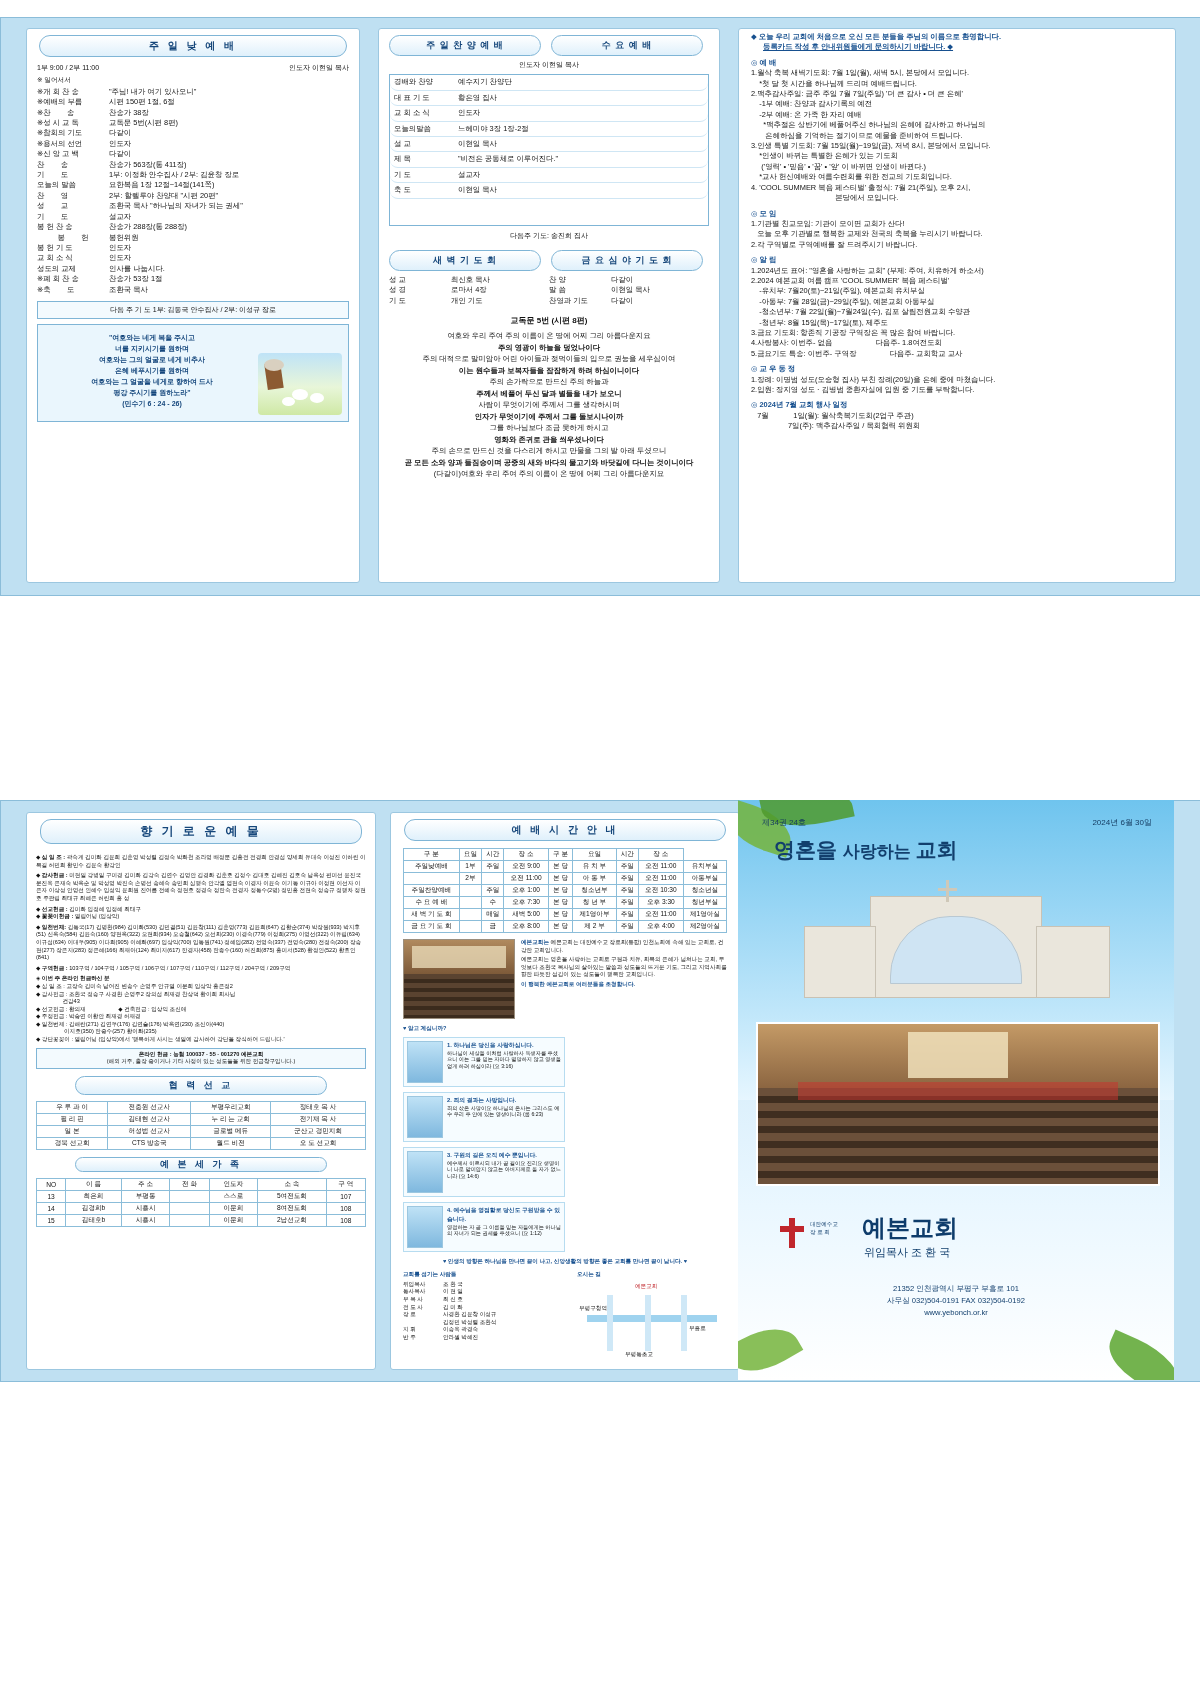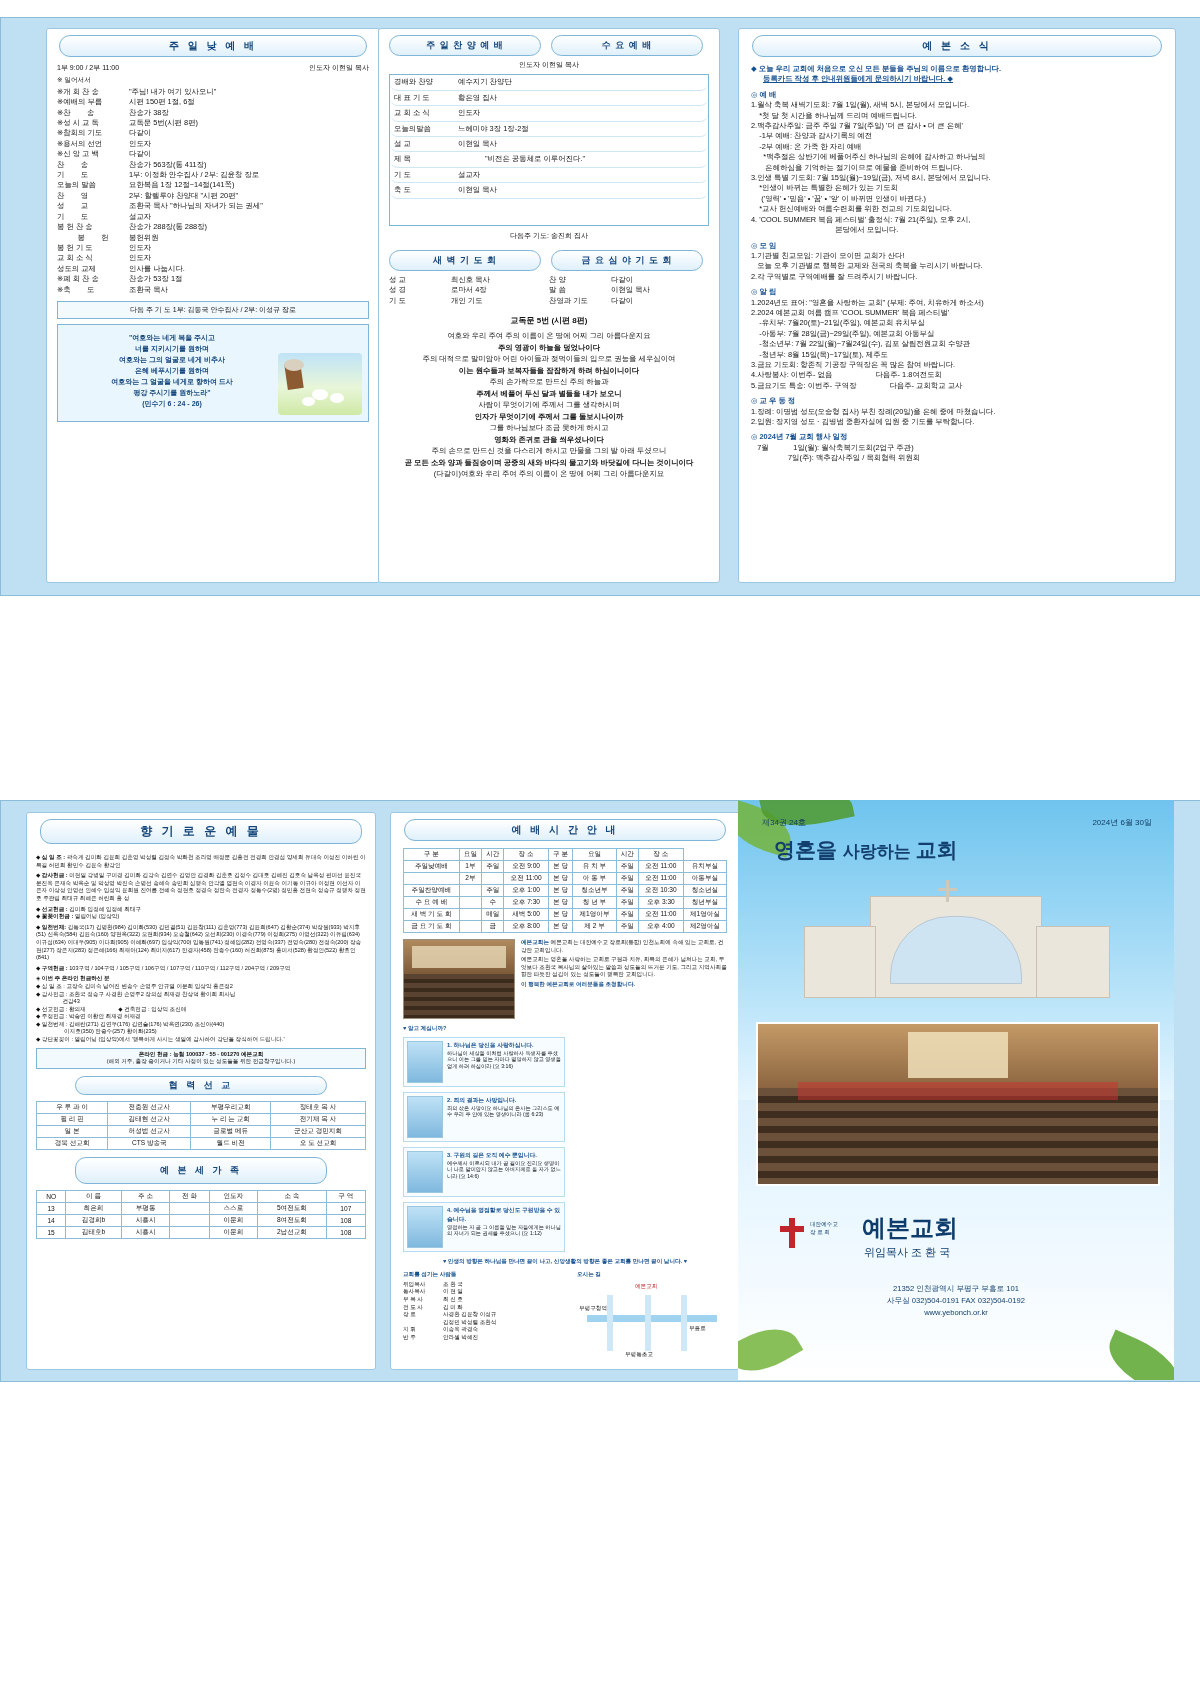--- a/index.html
+++ b/index.html
@@ -38,21 +38,21 @@
   .leaf{position:absolute;background:#74b43c;border-radius:0 70% 0 70%;opacity:.85;}
   .ul{text-decoration:underline;}
 </style>
 </head>
 <body>
 
 <div class="page">
 
   <div class="sheet" style="left:0;top:17px;width:1200px;height:577px;"></div>
 
-  <div class="panel" style="left:26px;top:28px;width:332px;height:553px;margin-left:20px;">
+  <div class="panel" style="left:26px;top:28px;width:332px;height:553px;">
     <div class="ttl" style="width:306px;font-size:10px;padding:3px 0;">주 일 낮 예 배</div>
 
     <div class="blk" style="padding:2px 10px 0 10px;">
       <div class="row" style="justify-content:space-between;font-size:7px;">
         <span>1부 9:00 / 2부 11:00</span>
         <span>인도자   이현일 목사</span>
       </div>
       <div style="font-size:6.6px;margin-top:2px;">※ 일어서서</div>
       <div id="sundayItems" style="margin-top:1px;">
           <div class="row">
@@ -187,21 +187,21 @@
             <span style="flex: 1 1 0%;">인도자</span>
           </div>
           <div class="row blk" style="border-bottom: 1px solid rgb(207, 230, 244); padding: 2px 4px;">
             <span style="width: 64px;">오늘의말씀</span>
             <span style="flex: 1 1 0%;">느헤미야 3장 1장-2절</span>
           </div>
           <div class="row blk" style="border-bottom: 1px solid rgb(207, 230, 244); padding: 2px 4px;">
             <span style="width: 64px;">설        교</span>
             <span style="flex: 1 1 0%;">이현일 목사</span>
           </div>
-          <div class="row blk" style="border-bottom: 1px solid rgb(207, 230, 244); padding: 2px 4px; gap: 27px;">
+          <div class="row blk" style="border-bottom: 1px solid rgb(207, 230, 244); padding: 2px 4px;">
             <span style="width: 64px;">제        목</span>
             <span style="flex: 1 1 0%;">"비전은 공동체로 이루어진다."</span>
           </div>
           <div class="row blk" style="border-bottom: 1px solid rgb(207, 230, 244); padding: 2px 4px;">
             <span style="width: 64px;">기        도</span>
             <span style="flex: 1 1 0%;">설교자</span>
           </div>
           <div class="row blk" style="border-bottom: 1px solid rgb(207, 230, 244); padding: 2px 4px;">
             <span style="width: 64px;">축        도</span>
             <span style="flex: 1 1 0%;">이현일 목사</span>
@@ -259,21 +259,20 @@
         <div class="b">인자가 무엇이기에 주께서 그를 돌보시나이까</div>
         <div>그를 하나님보다 조금 못하게 하시고</div>
         <div class="b">영화와 존귀로 관을 씌우셨나이다</div>
         <div>주의 손으로 만드신 것을 다스리게 하시고 만물을 그의 발 아래 두셨으니</div>
         <div class="b">곧 모든 소와 양과 들짐승이며 공중의 새와 바다의 물고기와 바닷길에 다니는 것이니이다</div>
         <div>(다같이)여호와 우리 주여 주의 이름이 온 땅에 어찌 그리 아름다운지요</div>
       </div>
   </div>
 
   <div class="panel" style="left:738px;top:28px;width:436px;height:553px;">
-    <div class="ttl" style="width:408px;font-size:10px;padding:3px 0;">예 본 소 식</div>
     <div class="blk" style="padding:3px 12px 0 12px;">
       <div class="b blue">◆ 오늘 우리 교회에 처음으로 오신 모든 분들을 주님의 이름으로 환영합니다.</div>
       <div class="b blue ul" style="padding-left:12px;">등록카드 작성 후 안내위원들에게 문의하시기 바랍니다. ◆</div>
       <div id="newsBody" style="margin-top:5px;">
           <div class="b blue" style="margin-top: 5px;">◎  예    배</div>
           <div style="white-space: pre;">1.월삭 축복 새벽기도회: 7월 1일(월), 새벽 5시, 본당에서 모입니다.</div>
           <div style="white-space: pre;">    *첫 달 첫 시간을 하나님께 드리며 예배드립니다.</div>
           <div style="white-space: pre;">2.맥추감사주일: 금주 주일 7월 7일(주일) '더 큰 감사 • 더 큰 은혜'</div>
           <div style="white-space: pre;">    -1부 예배: 찬양과 감사기록의 예전</div>
           <div style="white-space: pre;">    -2부 예배: 온 가족 한 자리 예배</div>
@@ -376,21 +375,21 @@
             <tr>
               <td>경북 선교회</td>
               <td>CTS 방송국</td>
               <td>월드 비전</td>
               <td>오 도 선교회</td>
             </tr>
           </tbody>
         </table>
     </div>
 
-    <div class="ttl" style="width:250px;font-size:9px;padding:6px 0;margin-top:7px;">예 본 세 가 족</div>
+    <div class="ttl" style="width:250px;font-size:9px;padding:0 0;margin-top:7px;">예 본 세 가 족</div>
     <div style="padding:2px 9px 0 9px;">
       <table class="g">
         <thead>
             <tr class="hdrow" id="newMemHead">
               <th>NO</th>
               <th>이 름</th>
               <th>주 소</th>
               <th>전 화</th>
               <th>인도자</th>
               <th>소 속</th>

